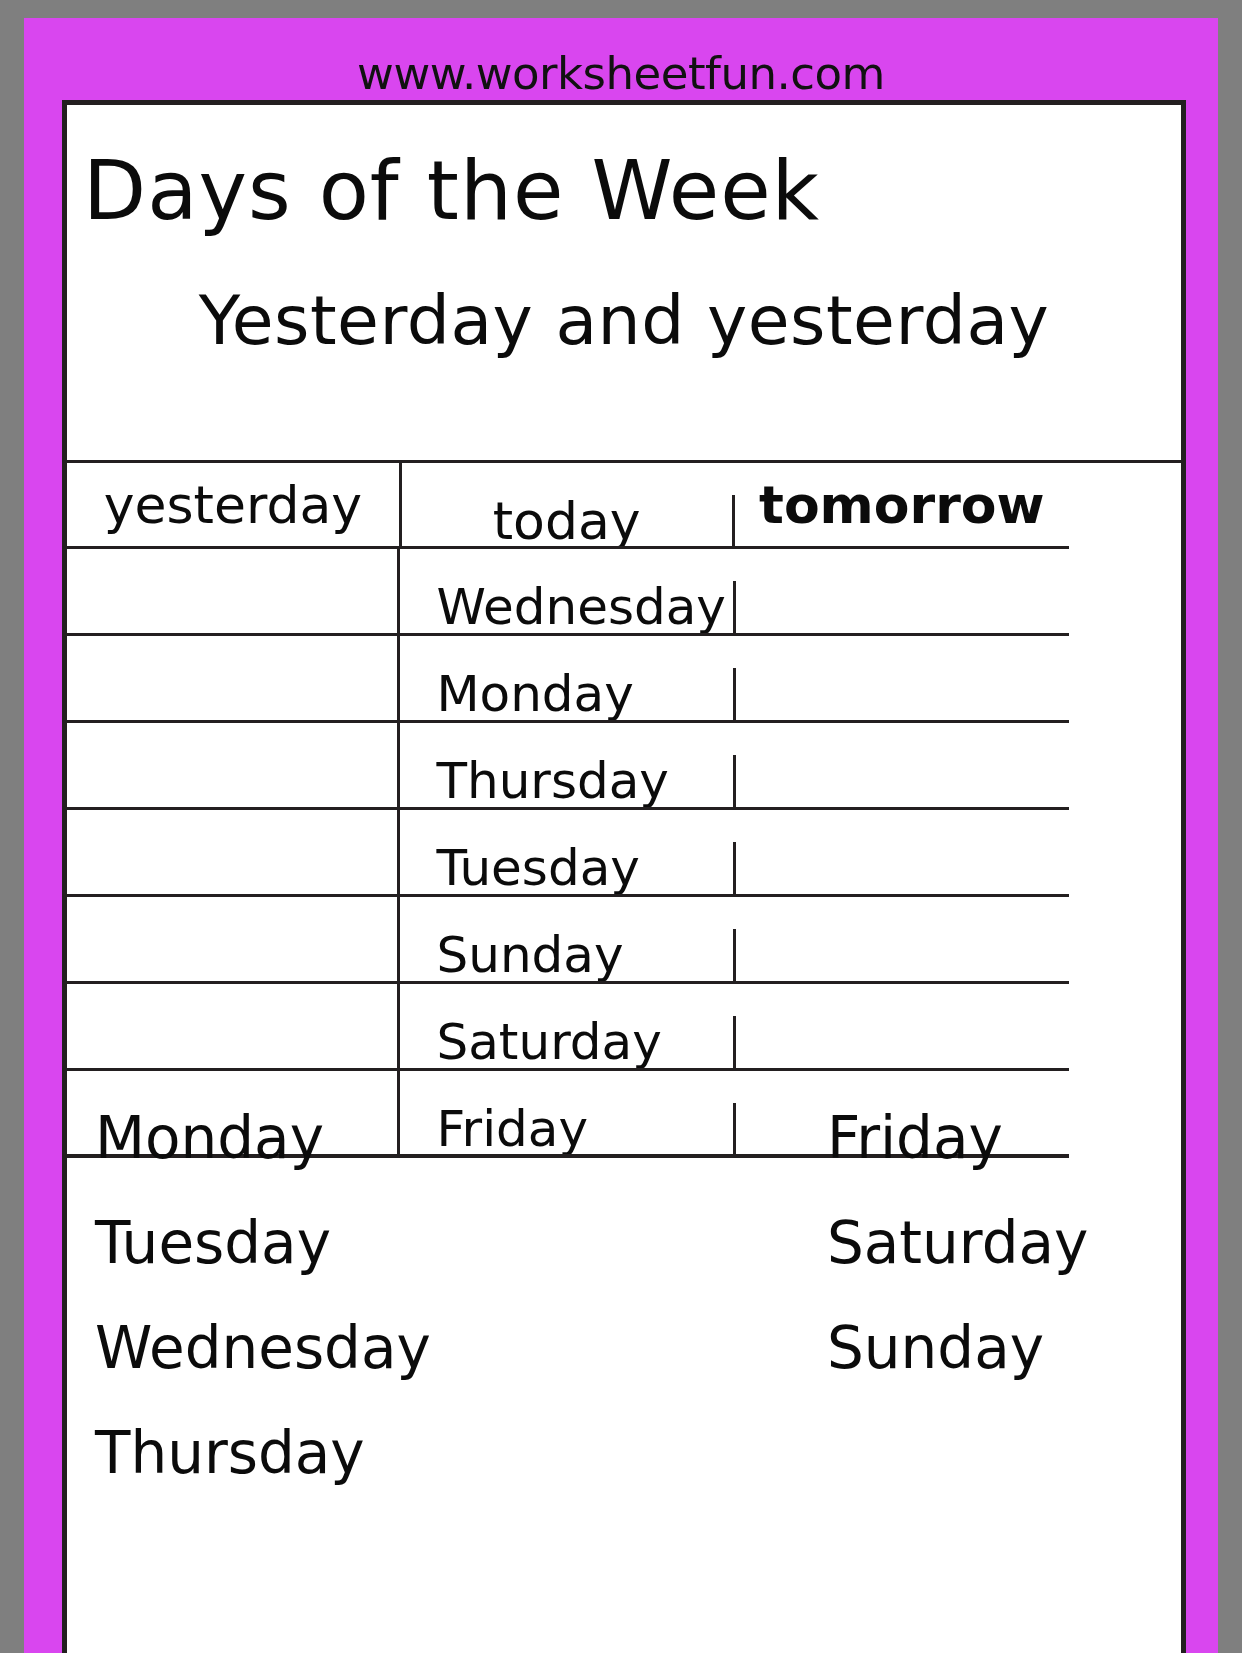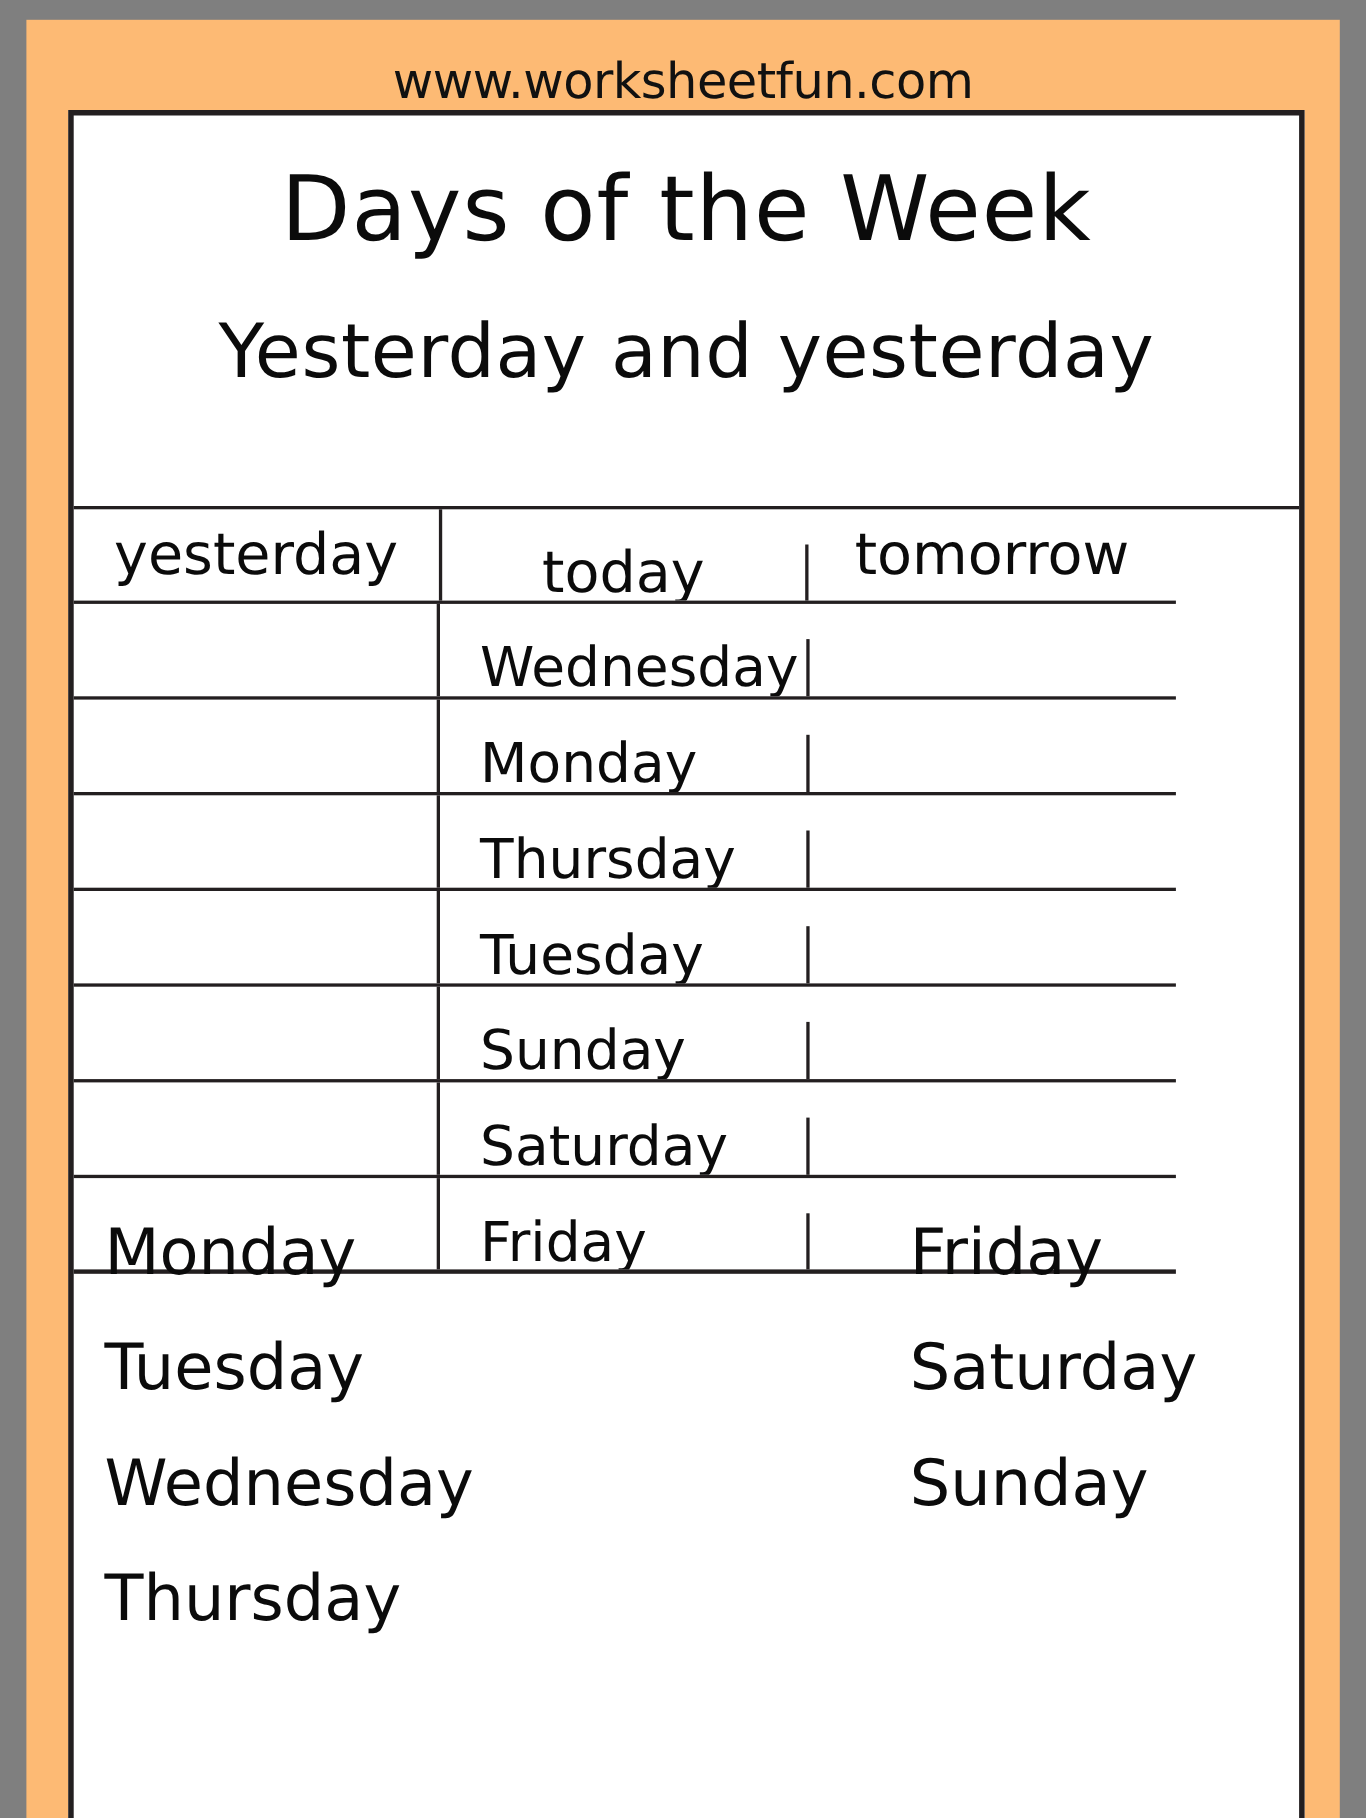--- a/index.html
+++ b/index.html
@@ -23,21 +23,21 @@
     background: #7f7f7f;
   }
 
   
   .sheet {
     position: absolute;
     left: 24px;
     top: 18px;
     width: 1194px;
     height: 1635px;
-    background: #fdba74;
+    background: #d946ef;
     overflow: hidden;
   }
 
   
   .site-url {
     position: absolute;
     left: 0;
     top: 30px;
     width: 1194px;
     text-align: center;
@@ -66,24 +66,24 @@
     position: absolute;
     left: 0;
     top: 0;
     width: 1114px;
     height: 358px;
     border-bottom: 3px solid #231f20;
     box-sizing: border-box;
   }
   .title-main {
     position: absolute;
-    left: 0;
+    left: 16px;
     top: 38px;
     width: 1114px;
-    text-align: center;
+    text-align: left;
     font-size: 82px;
     line-height: 96px;
     color: #0b0b0b;
     letter-spacing: 1px;
     white-space: nowrap;
   }
   .title-sub {
     position: absolute;
     left: 0;
     top: 176px;
@@ -123,20 +123,21 @@
     width: 372px;
     border-right: 3px solid #231f20;
   }
   .col-today {
     width: 370px;
     border-right: 3px solid #231f20;
     margin-top: 32px;
   }
   .col-tomorrow {
     width: 372px;
+    font-weight: bold;
   }
 
   
   .trow.head { height: 86px; }
   .trow.head .tcell {
     justify-content: center;
     font-size: 52px;
     line-height: 60px;
     color: #0b0b0b;
   }

